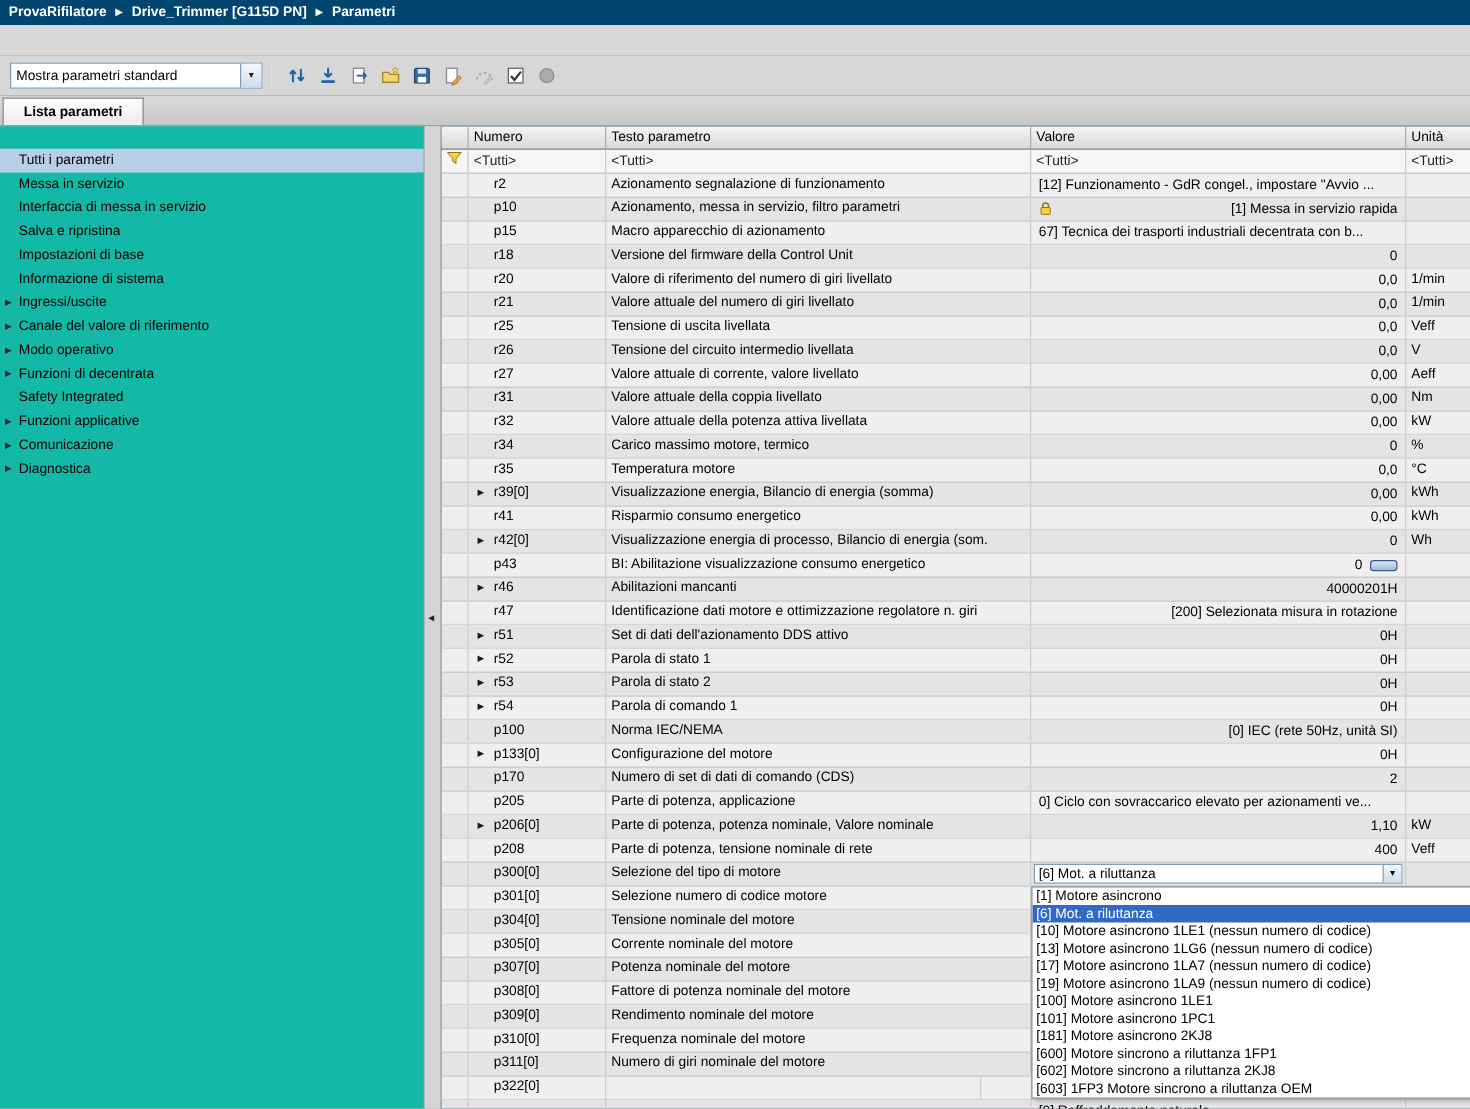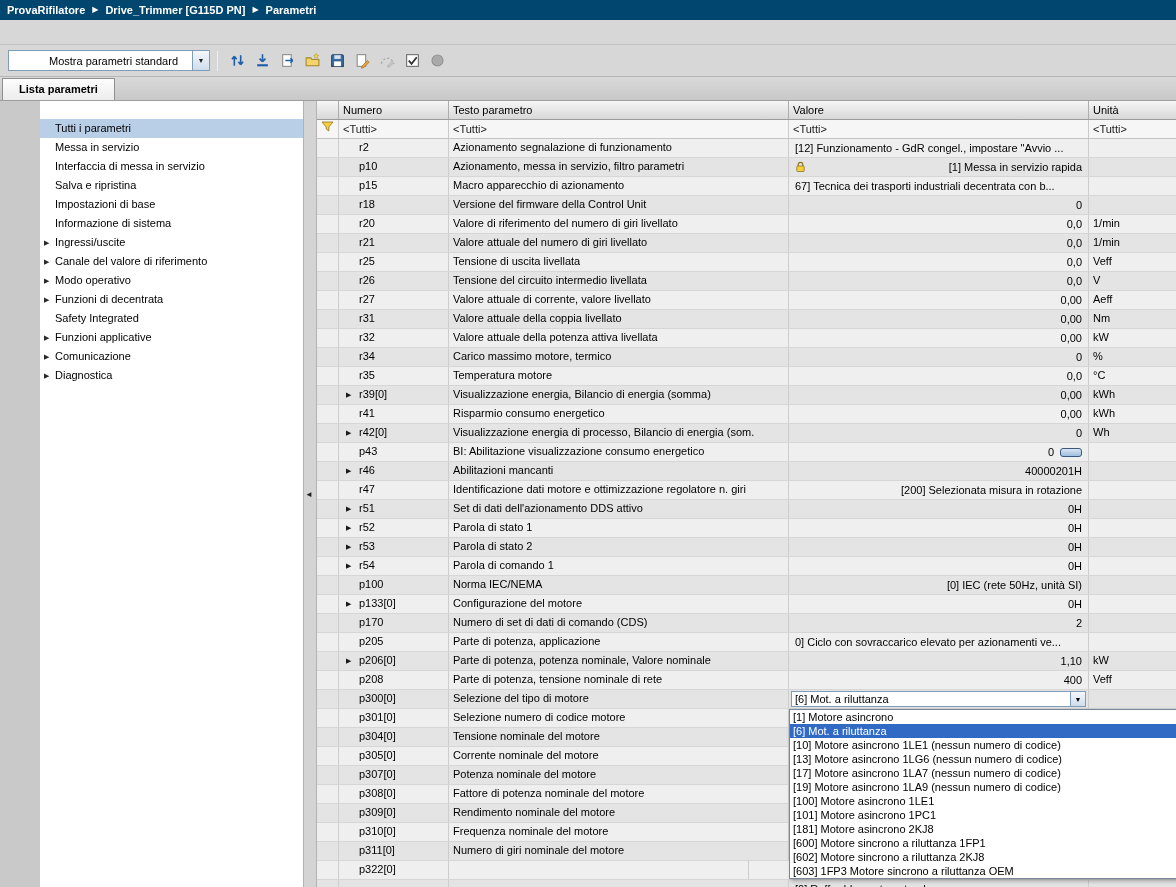--- a/index.html
+++ b/index.html
@@ -11,41 +11,41 @@
     padding-left:7px; gap:7px; }
   .bc-item { color:#fff; font-weight:bold; white-space:nowrap; cursor:pointer; }
   .bc-sep { color:#ffffff; font-size:8px; line-height:20px; }
 
   
   .toolbar-blank { height:25px; background:#d7d7d7; border-bottom:1px solid #c2c2c2; }
   .toolbar { height:32px; background:#d7d7d7; border-bottom:1px solid #b5b5b5;
     display:flex; align-items:center; padding-left:8px; }
   .mode-select { width:202px; height:21px; background:#fff; border:1px solid #7f9db9;
     display:flex; align-items:center; cursor:pointer; }
-  .mode-text { flex:1; padding-left:4px; white-space:nowrap; overflow:hidden;margin-left:36px; }
+  .mode-text { flex:1; padding-left:4px; white-space:nowrap; overflow:hidden; }
   .mode-btn { width:17px; height:100%; border-left:1px solid #7f9db9;
     background:linear-gradient(#f4f8fc,#cfdcec); display:flex; align-items:center;
     justify-content:center; font-size:7px; color:#222; }
   .tb-sep { width:1px; height:20px; background:#a8a8a8; border-right:1px solid #efefef; margin:0 7px; }
   .tb-btn { width:24px; height:24px; display:flex; align-items:center; justify-content:center;
     cursor:pointer; margin-right:1px; }
   .tb-btn.disabled { opacity:.8; cursor:default; }
 
   
   .tabstrip { height:24px; background:linear-gradient(#d9d9d9,#c8c8c8);
-    border-bottom:1px solid #9e9e9e; display:flex; align-items:center; padding-left:2px; }
+    border-bottom:1px solid #9e9e9e; display:flex; align-items:flex-end; padding-left:2px; }
   .tab { height:22px; padding:0 16px; background:linear-gradient(#fdfdfd,#ececec);
     border:1px solid #8f8f8f; border-bottom:none; display:flex; align-items:center;
     font-weight:bold; }
 
   
   .content { display:flex; height:786px; }
 
-  .sidebar { width:264px; background:#ffffff; border-right:1px solid #b2b2b2;
-    padding-top:18px; overflow:hidden;margin-left:40px; }
+  .sidebar { width:340px; background:#14b8a6; border-right:1px solid #b2b2b2;
+    padding-top:18px; overflow:hidden; }
   .side-item { height:19px; line-height:19px; padding-left:15px; position:relative;
     white-space:nowrap; cursor:pointer; }
   .side-item.selected { background:#b9cfe8; }
   .side-arr { position:absolute; left:4px; top:0; font-size:7px; color:#2a2a2a; }
 
   .splitter { width:13px; background:#d4d4d4; border-right:1px solid #b2b2b2; position:relative; }
   .collapse-btn { position:absolute; top:50%; left:1px; transform:translateY(-50%);
     font-size:8px; color:#222; cursor:pointer; }
 
   .table-area { flex:1; position:relative; background:#0c4a6e; overflow:hidden; }

